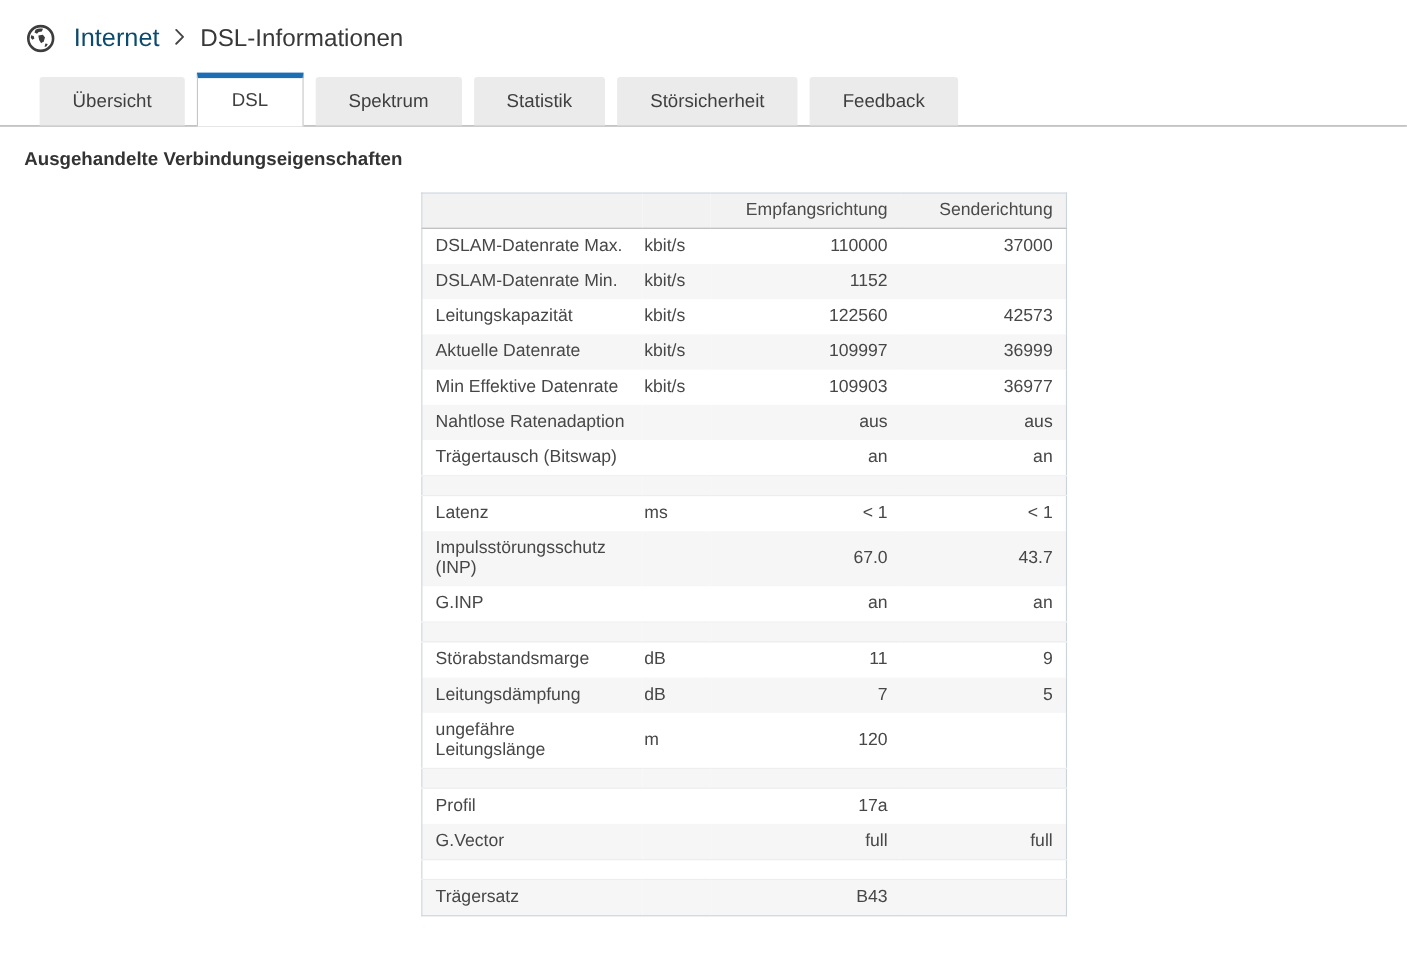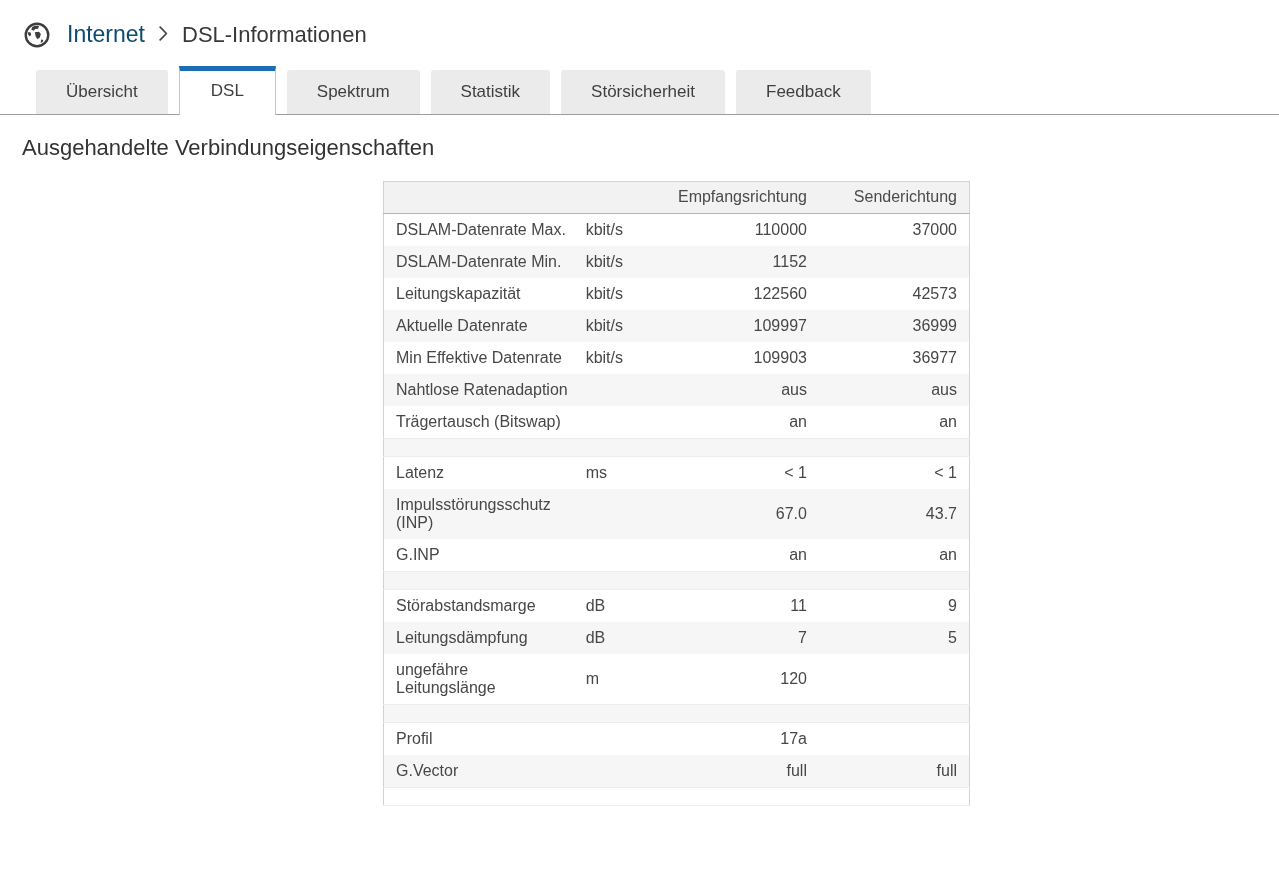--- a/index.html
+++ b/index.html
@@ -46,21 +46,21 @@
     border-left: 1px solid #c6c6c6;
     border-right: 1px solid #c6c6c6;
     border-radius: 0;
     padding: 10px 30px 14px;
     margin-bottom: -1px;
   }
 
   
   h2.section-title {
     margin: 20px 0 0 22px;
-    font-size: 22px; font-weight: normal; color: #333333;
+    font-size: 17px; font-weight: bold; color: #333333;
   }
 
   
   .table-wrap { margin: 20px 0 0 383px; width: 587px; }
   table.props {
     width: 100%; border-collapse: collapse;
     border: 1px solid #c9d4dc;
     font-size: 16px; color: #474747;
   }
   table.props col.c-label { width: 229px; }
@@ -245,17 +245,23 @@
             <td class="unit"></td>
             <td class="val">full</td>
             <td class="val">full</td>
           </tr>
           <tr class="separator">
             <td></td>
             <td></td>
             <td></td>
             <td></td>
           </tr>
+          <tr>
+            <td>Trägersatz</td>
+            <td class="unit"></td>
+            <td class="val">B43</td>
+            <td class="val"></td>
+          </tr>
         </tbody>
     </table>
   </div>
 
 </div>
 
 </body></html>

